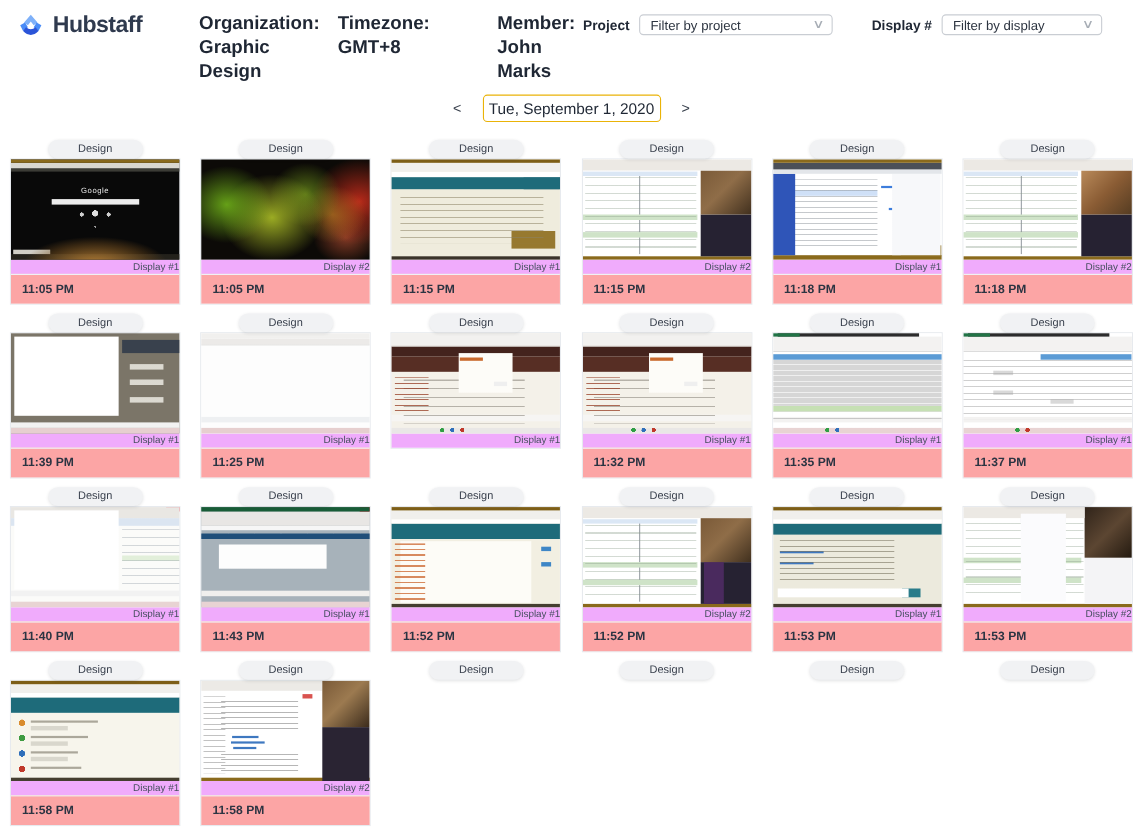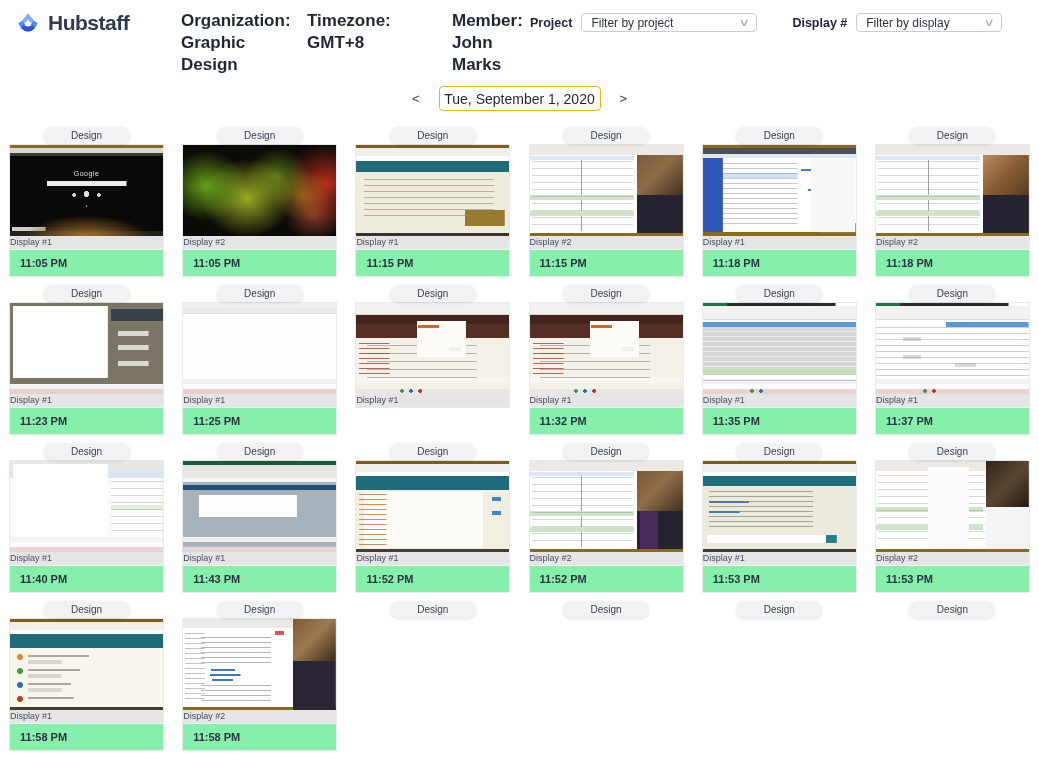--- a/index.html
+++ b/index.html
@@ -35,23 +35,23 @@
   main { margin:16px 9px 0 9px; }
   .grid { display:grid; grid-template-columns:repeat(6,155px); justify-content:space-between; row-gap:8px; }
   .cell { display:flex; flex-direction:column; align-items:center; }
   .pill { position:relative; z-index:2; height:17px; line-height:17px; padding:0 18px; min-width:86px;
     text-align:center; border-radius:9px; background:#f1f2f4; box-shadow:0 1px 3px rgba(40,50,60,.14);
     font-size:10px; color:#39404d; width:max-content; }
   .card { width:155px; border:1px solid #e7eaee; background:#fff; margin-top:0; cursor:pointer; }
   .thumb { position:relative; width:153px; height:91px; background:#ddd; }
   .thumb-text { position:absolute; top:25px; left:0; right:0; text-align:center;
     font-size:7px; color:#e8e8e8; letter-spacing:.5px; }
-  .caption { height:13px; line-height:13px; text-align:left; font-size:9px; color:#454e5e; background:#e5e5e5; }
+  .caption { height:13px; line-height:13px; text-align:right; font-size:9px; color:#454e5e; background:#f0abfc; }
   .time { height:27px; display:flex; align-items:center; padding-left:10px;
-    font-size:11px; font-weight:bold; color:#2b3442; border-top:1px solid #f0f1f4; background:#86efac; }
+    font-size:11px; font-weight:bold; color:#2b3442; border-top:1px solid #f0f1f4; background:#fca5a5; }
 
   
   .s-google-dark{ background:
     linear-gradient(#8a6a1c,#8a6a1c) 0 0/100% 3px,
     linear-gradient(#d9d7d0,#d9d7d0) 0 3px/100% 5px,
     linear-gradient(#3b3b35,#3b3b35) 0 8px/100% 3px,
     linear-gradient(#ececec,#ececec) 50% 36px/52% 5px,
     radial-gradient(circle 2px at 42% 50px,#cfcfcf 90%,transparent),
     radial-gradient(circle 3px at 50% 49px,#e0e0e0 90%,transparent),
     radial-gradient(circle 2px at 58% 50px,#cfcfcf 90%,transparent),
@@ -428,21 +428,21 @@
           <div class="time">11:18 PM</div>
         </div>
       </div>
       <div class="cell">
         <div class="pill">Design</div>
         <div class="card">
           <div class="thumb s-dialog-dark">
             <span class="thumb-text"></span>
           </div>
           <div class="caption">Display #1</div>
-          <div class="time">11:23 PM</div>
+          <div class="time">11:39 PM</div>
         </div>
       </div>
       <div class="cell">
         <div class="pill">Design</div>
         <div class="card">
           <div class="thumb s-blank-browser">
             <span class="thumb-text"></span>
           </div>
           <div class="caption">Display #1</div>
           <div class="time">11:25 PM</div>

